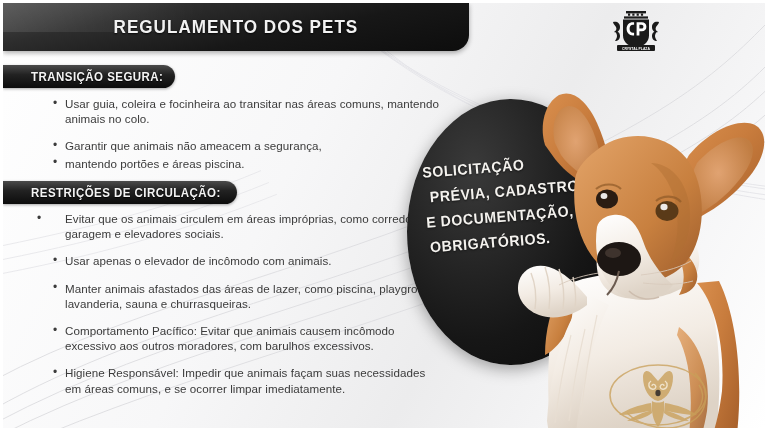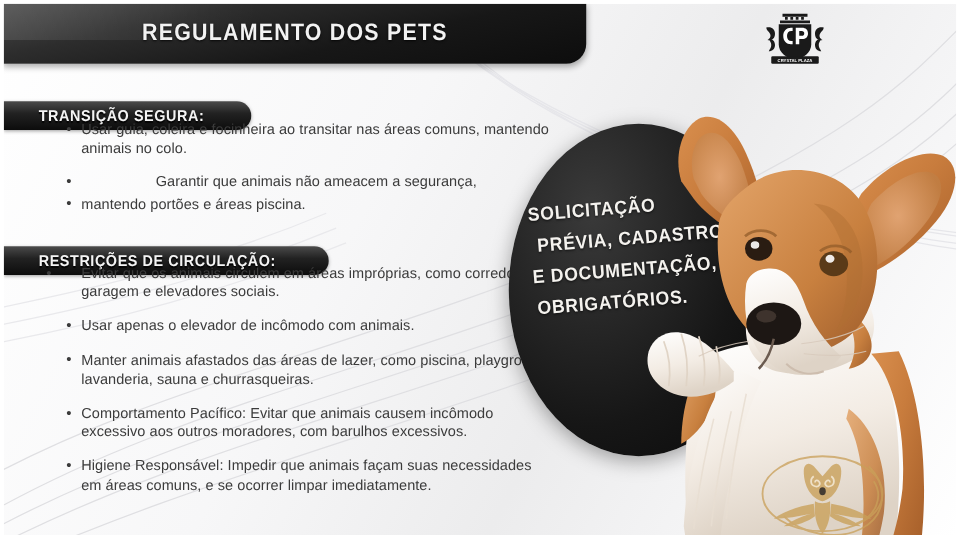--- a/index.html
+++ b/index.html
@@ -41,23 +41,22 @@
   
   .crest{ position:absolute; left:600px; top:6px; width:66px; height:44px; }
   .crest svg{ width:100%; height:100%; display:block; }
 
   
   .pill{
     position:absolute; left:0; height:23px;
     background:linear-gradient(180deg,#4b4b4b 0%,#222 42%,#0c0c0c 100%);
     border-top-right-radius:12px; border-bottom-right-radius:12px;
     display:flex; align-items:center;
-    padding-left:28px; padding-right:26px;
+    padding-left:28px; 
     box-shadow:0 1px 3px rgba(0,0,0,.35);
-    margin-top:16px;
   }
   .pill span{
     color:#f4f4f4; font-weight:bold; font-size:12.5px; letter-spacing:.5px;
     transform:scaleX(.92); transform-origin:left center; white-space:nowrap;
     text-shadow:0 1px 1px rgba(0,0,0,.9);
   }
   #pill-1{ top:62px; }
   #pill-2{ top:178px; }
 
   
@@ -72,21 +71,21 @@
     line-height:15.2px;
     margin-bottom:12px;
     padding-left:14px;
     letter-spacing:.05px;
   }
   .bullet::before{
     content:"•"; position:absolute; left:2px; top:-0.5px;
     font-size:12px; color:#3b3b3b; line-height:15.2px;
   }
   .bullet.outdent{ margin-left:-16px; padding-left:30px; }
-  .bullet.tight{ margin-bottom:2px;text-align:center; }
+  .bullet.tight{ margin-bottom:2px; }
 
   
   .circle{
     position:absolute; left:404px; top:96px; width:208px; height:266px;
     border-radius:50%;
     background:radial-gradient(ellipse at 32% 26%, #3a3a3a 0%, #272727 32%, #161616 62%, #090909 100%);
     box-shadow:0 4px 16px rgba(0,0,0,.35);
     overflow:hidden;
   }
   .circle-text{

